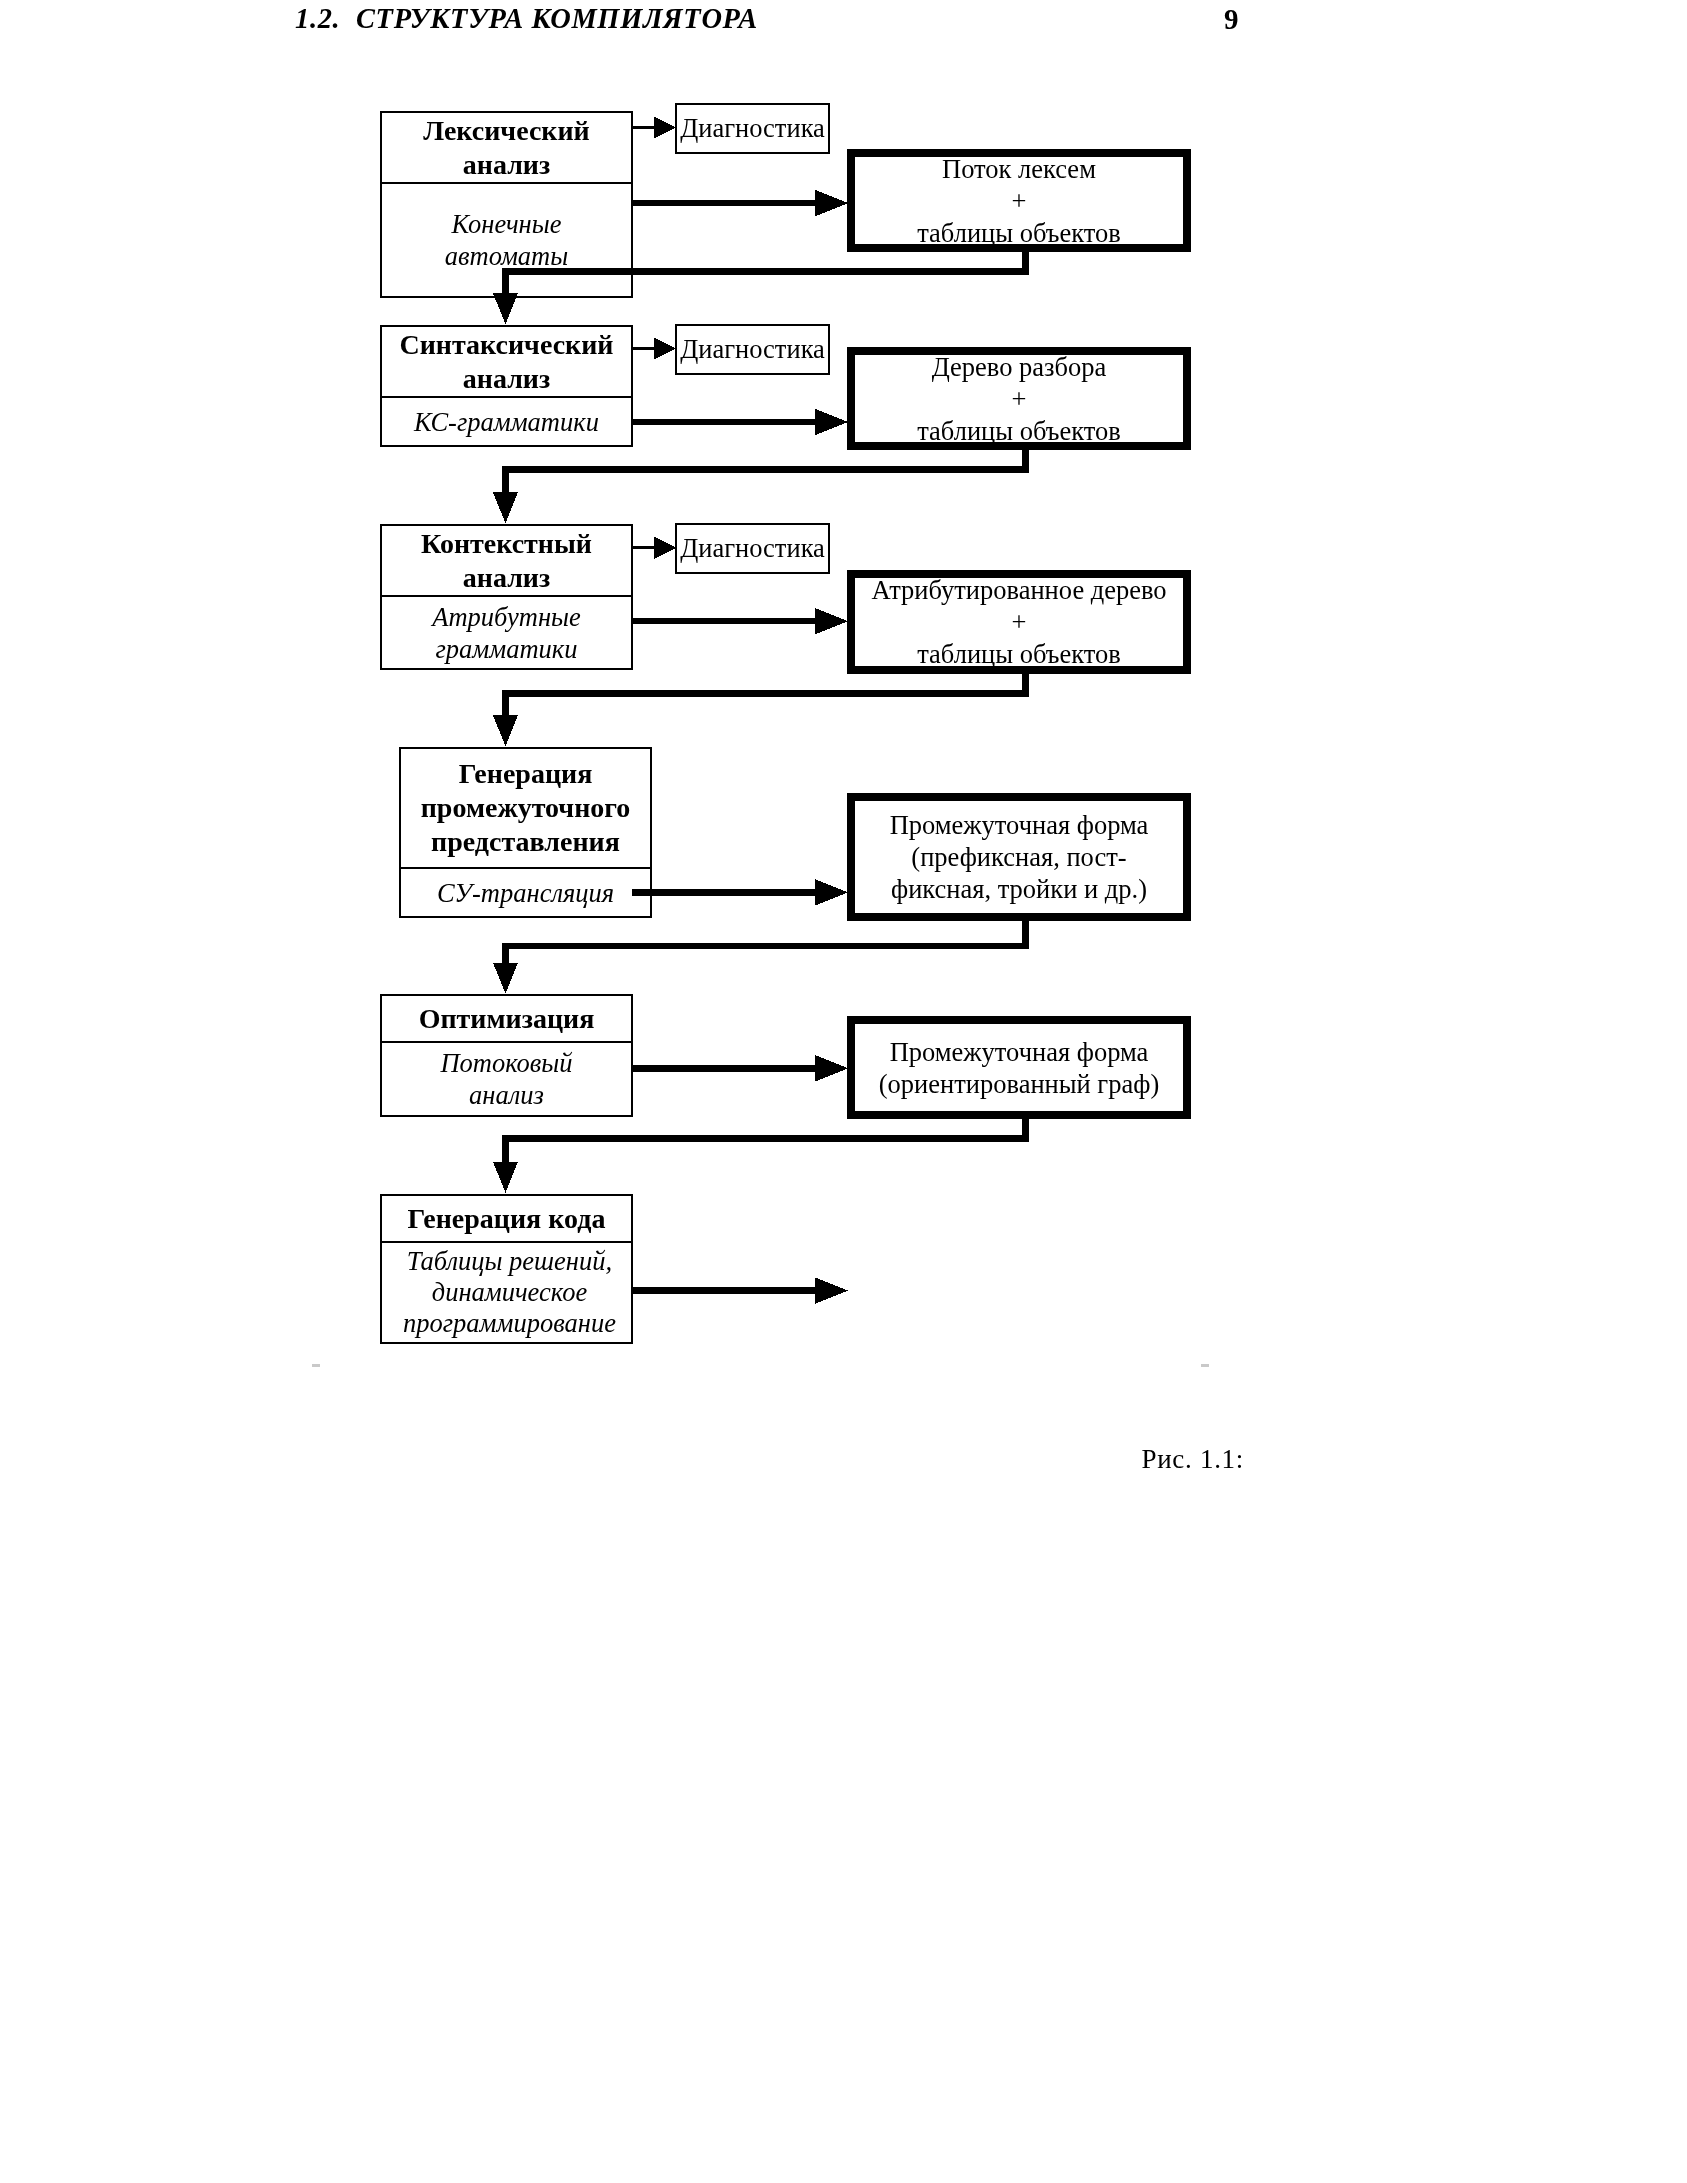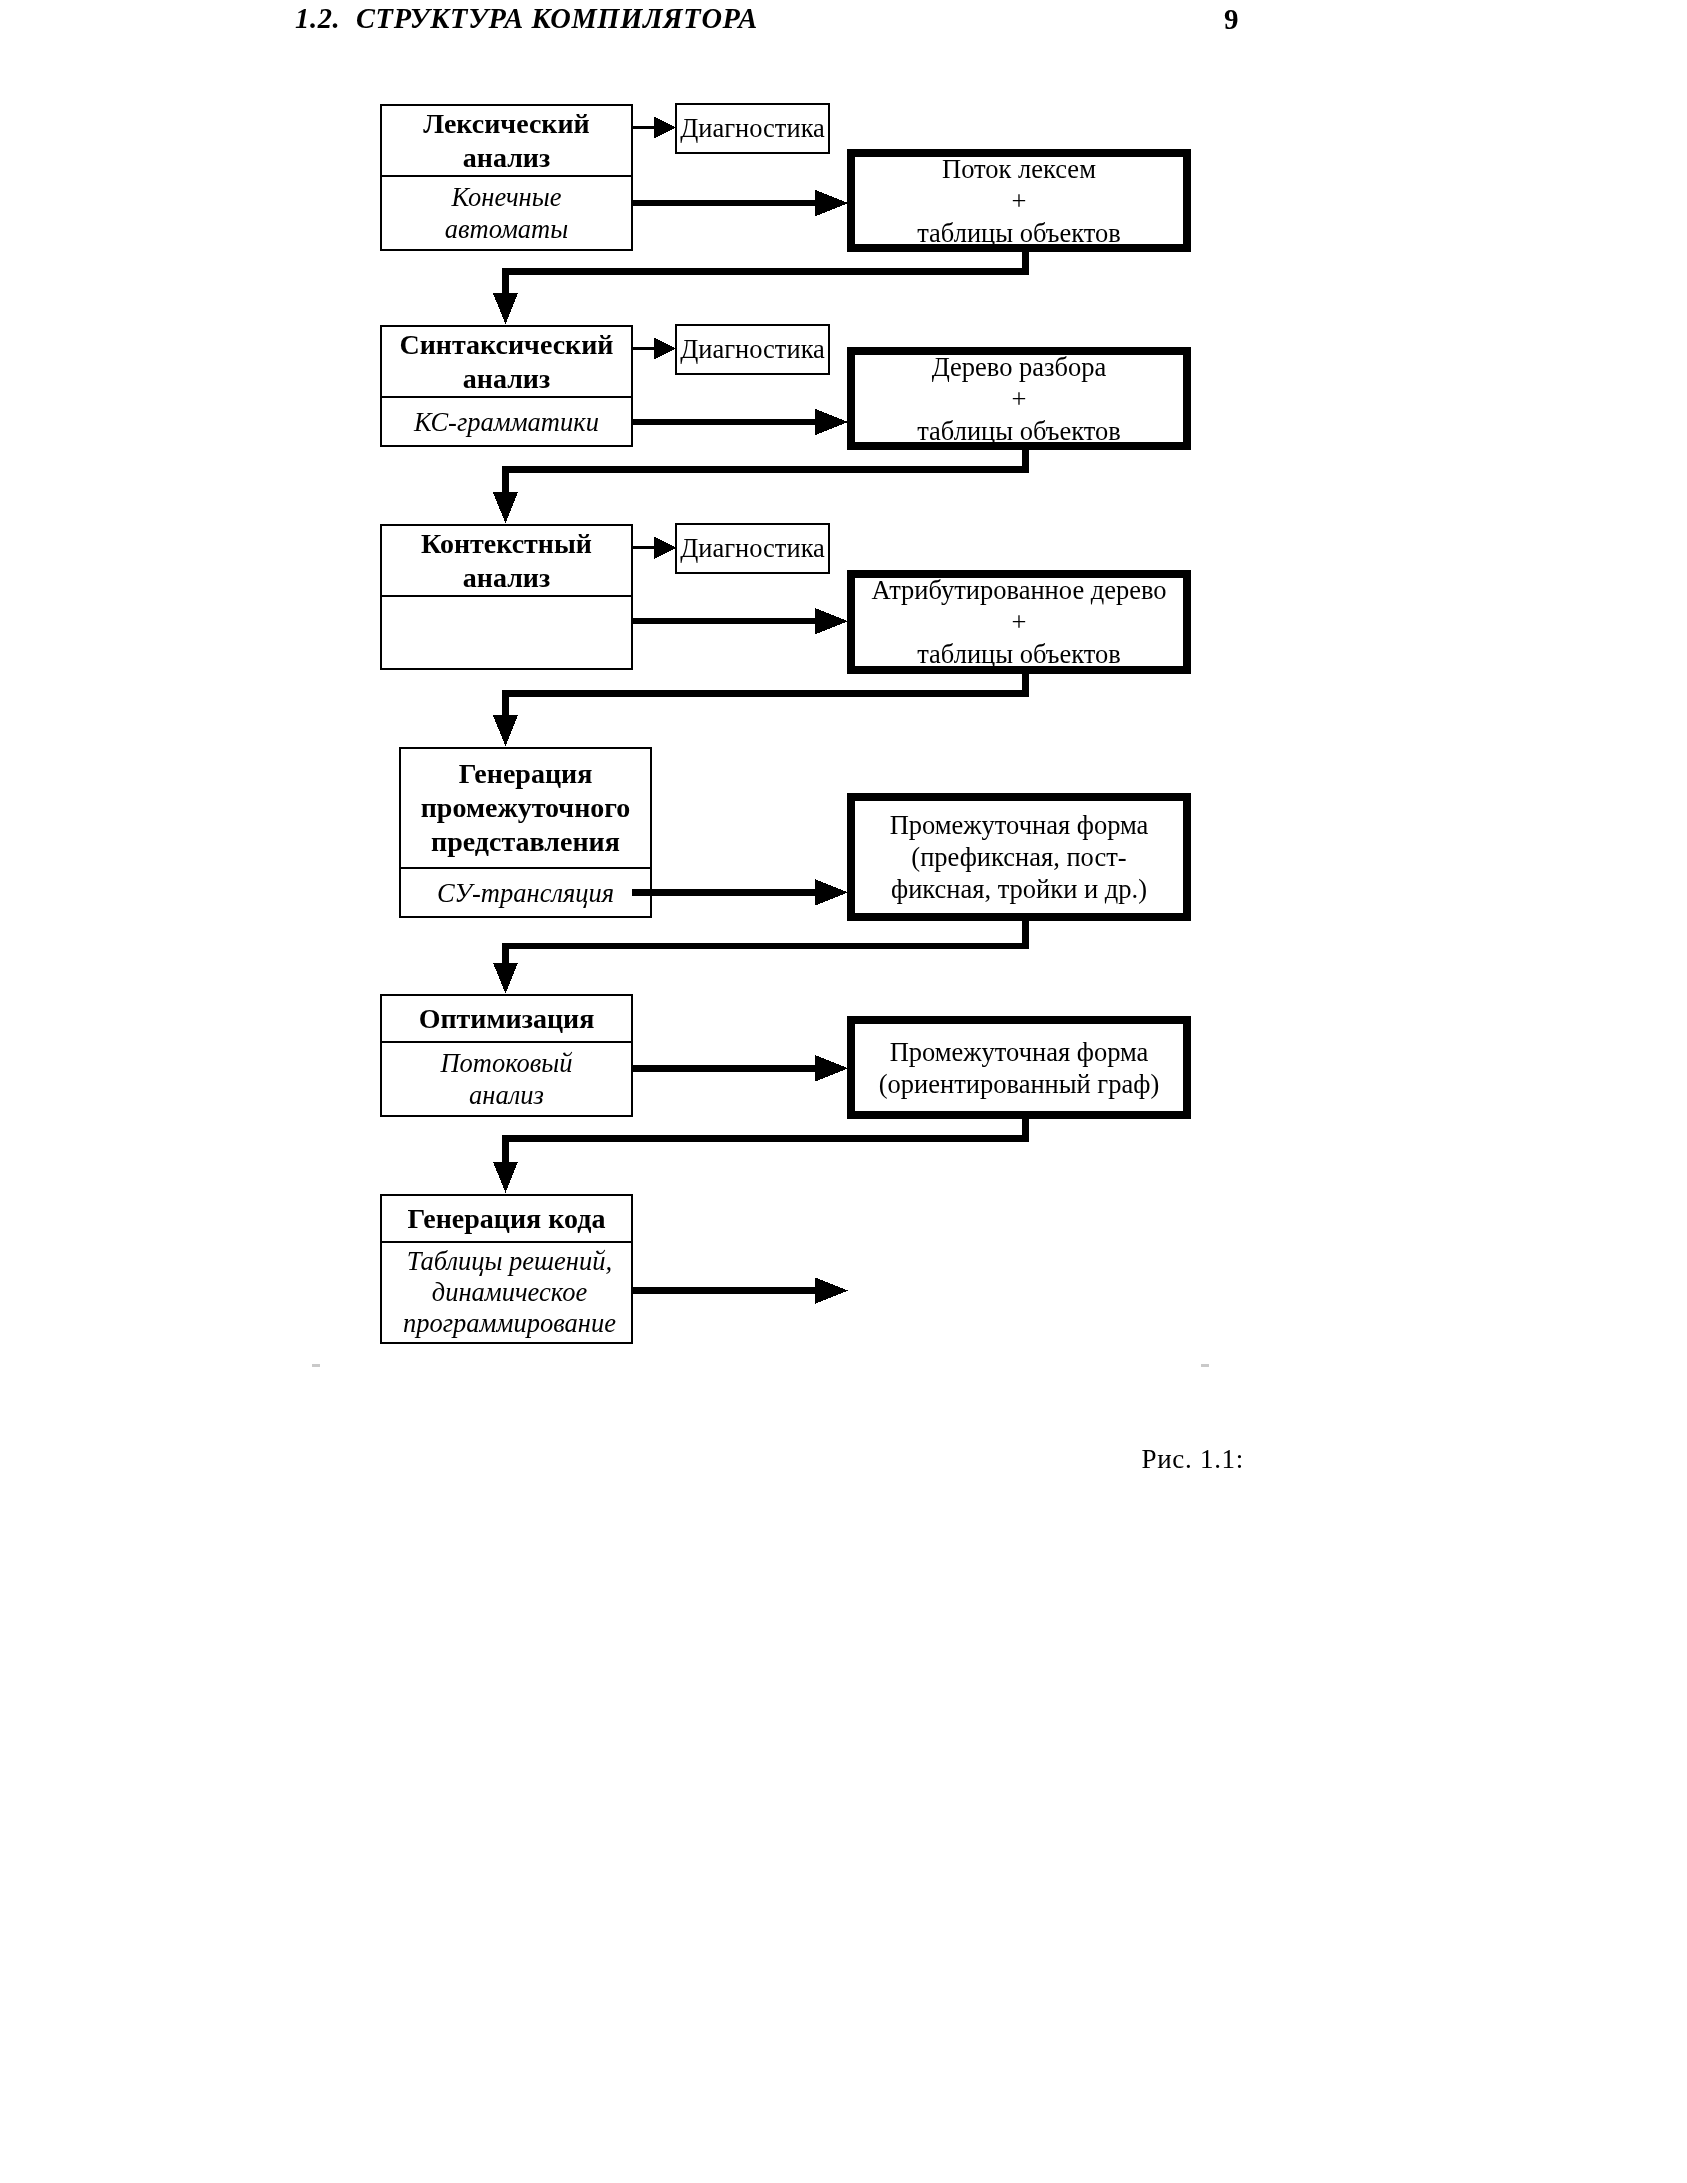--- a/index.html
+++ b/index.html
@@ -58,21 +58,21 @@
     flex: 1;
     display: flex;
     align-items: center;
     justify-content: center;
     text-align: center;
     font-style: italic;
     font-size: 26.5px;
     line-height: 32px;
     white-space: pre-line;
   }
-  #s1 { top: 104px;  height: 147px; } #s1 .stage-title { height: 71px; }
+  #s1 { top: 111px;  height: 187px; } #s1 .stage-title { height: 71px; }
   #s2 { top: 325px;  height: 122px; } #s2 .stage-title { height: 71px; }
   #s3 { top: 524px;  height: 146px; } #s3 .stage-title { height: 71px; }
   #s4 { top: 747px; height: 171px; margin-left: 19px; } #s4 .stage-title { height: 120px; }
   #s5 { top: 994px; height: 123px; } #s5 .stage-title { height: 47px; }
   #s6 { top: 1194px; height: 150px; } #s6 .stage-title { height: 47px; }
   #s6 .stage-sub { justify-content: flex-start; text-align: center; padding-left: 21px; line-height: 31px; }
 
   
   .diag {
     position: absolute;
@@ -158,20 +158,22 @@
 автоматы</div>
   </div>
   <div class="stage" id="s2">
     <div class="stage-title">Синтаксический
 анализ</div>
     <div class="stage-sub">КС-грамматики</div>
   </div>
   <div class="stage" id="s3">
     <div class="stage-title">Контекстный
 анализ</div>
+    <div class="stage-sub">Атрибутные
+грамматики</div>
   </div>
   <div class="stage" id="s4">
     <div class="stage-title">Генерация
 промежуточного
 представления</div>
     <div class="stage-sub">СУ-трансляция</div>
   </div>
   <div class="stage" id="s5">
     <div class="stage-title">Оптимизация</div>
     <div class="stage-sub">Потоковый

